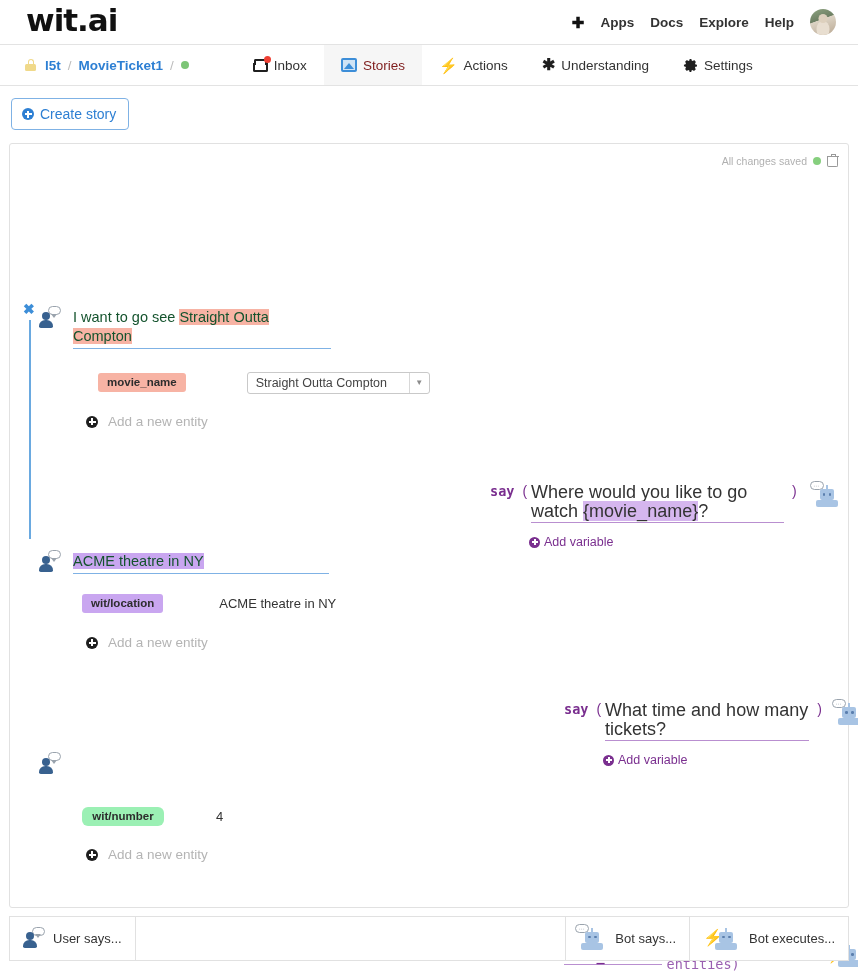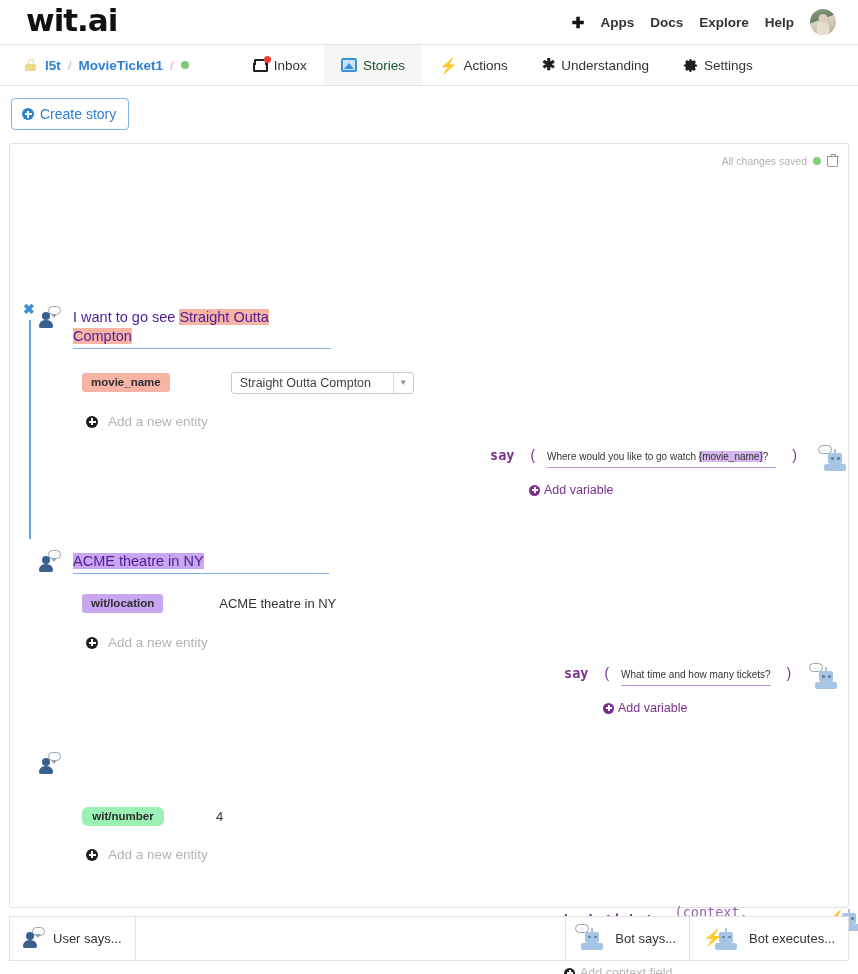--- a/index.html
+++ b/index.html
@@ -84,21 +84,21 @@
   }
   .greendot { width:8px; height:8px; border-radius:50%; background:#7cc576; display:inline-block; }
 
   .tabs { display:flex; margin-left: 47px; align-items:stretch; }
   .tab {
     display:flex; align-items:center; gap:6px;
     padding: 0 17px; height:100%;
     font-size:13.5px; color:#333; text-decoration:none; cursor:pointer;
     white-space:nowrap;
   }
-  .tab.active { background:#f6f6f6; color:#14532d; }
+  .tab.active { background:#f6f6f6; color:#7f1d1d; }
 
   
   .ic { display:inline-block; position:relative; flex:0 0 auto; }
   .ic-inbox { width:15px; height:13px; }
   .ic-inbox .tray {
     position:absolute; left:0; bottom:0; width:15px; height:9px;
     border:2px solid #1f1f1f; border-top:none; border-radius:0 0 2px 2px;
   }
   .ic-inbox .lid {
     position:absolute; left:1px; top:0px; width:13px; height:6px;
@@ -175,21 +175,21 @@
     position:absolute;right:0px;top:-2px;width:13px;height:9px;border-radius:5px;
     border:1.3px solid #9aa3ad;background:#fff;
   }
   .uicon .bub::after{
     content:"";position:absolute;left:2px;bottom:-3.5px;width:0;height:0;
     border-left:3px solid transparent;border-right:3px solid transparent;border-top:4px solid #9aa3ad;
   }
   .uicon.dark .head{background:#38618f;} .uicon.dark .body{background:#38618f;}
 
   .utext {
-    font-size:14.5px; color:#4c1d95; line-height:19px;
+    font-size:14.5px; color:#14532d; line-height:19px;
     border-bottom:1px solid #7fb2e5; display:inline-block;
     padding-bottom:2px; min-width:256px;
   }
   .hl-red { background:#f7b3a4; }
   .hl-purple { background:#c9a6f0; }
   .hl-green { background:#8ff0c2; }
   .hl-green2 { background:#9bf0b4; }
 
   .ent-row { display:flex; align-items:center; height:23px; margin-bottom:5px;}
   .ent-name {
@@ -231,25 +231,25 @@
     position:absolute;left:-4px;top:-4px;width:14px;height:9px;border-radius:5px;
     border:1.3px solid #9aa3ad;background:#fff;
   }
   .boticon .bub .dots{
     position:absolute;left:2.5px;top:2px;font-size:6px;color:#9aa3ad;line-height:4px;letter-spacing:0.5px;
   }
   .boticon .bolt{
     position:absolute;left:-10px;top:2px;color:#f5c21b;font-size:16px;line-height:1;font-weight:bold;
   }
 
-  .say-row { display:flex; align-items:flex-start; gap:16px; }
+  .say-row { display:flex; align-items:flex-start; gap:8px;margin-top:36px; }
   .say-kw { color:#7a2f8f; font-weight:bold; font-size:13.5px; font-family:"DejaVu Sans Mono", monospace; }
   .paren { color:#7a2f8f; font-size:14px; }
   .say-field {
-    border-bottom:1px solid #b98fd0; font-size:10px; color:#333;
+    border-bottom:1px solid #b98fd0; font-size:18px; color:#333;
     line-height:19px; padding-bottom:1px; display:inline-block;
   }
   .var-token { background:#d5b6ee; color:#333; }
   .addvar { display:flex; align-items:center; gap:4px; color:#7a2f8f; font-size:12.5px; cursor:pointer; }
   .purple-plus {
     width:11px;height:11px;border-radius:50%;background:#7a2f8f;position:relative;display:inline-block;
   }
   .purple-plus::before{content:"";position:absolute;left:2.5px;top:4.5px;width:6px;height:2px;background:#fff;}
   .purple-plus::after{content:"";position:absolute;left:4.5px;top:2.5px;width:2px;height:6px;background:#fff;}
   .grey-plus {
@@ -366,21 +366,21 @@
         <span class="head"></span>
         <span class="body"></span>
       </span>
     <div style="width:258px;">
       <span class="utext"><span>I want to go see </span><span class="hl-red">Straight Outta Compton</span></span>
     </div>
   </div>
 
   <div class="blk" style="left:72px; top:227px;">
     <div class="ent-row">
-      <span class="ent-name red" style="width:auto; min-width:78px; text-align:center;">movie_name</span>
+      <span class="ent-name red" style="width:auto; min-width:78px; text-align:center;margin-left:16px;">movie_name</span>
       <span style="display:inline-block;width:61px;"></span>
       <span class="select">
         <span>Straight Outta Compton</span>
         <span class="arrow">▼</span>
       </span>
     </div>
     <div class="addnew" style="margin-top:20px; margin-left:4px;">
       <span class="blk-plus"></span>
       <span class="lbl">Add a new entity</span>
     </div>

